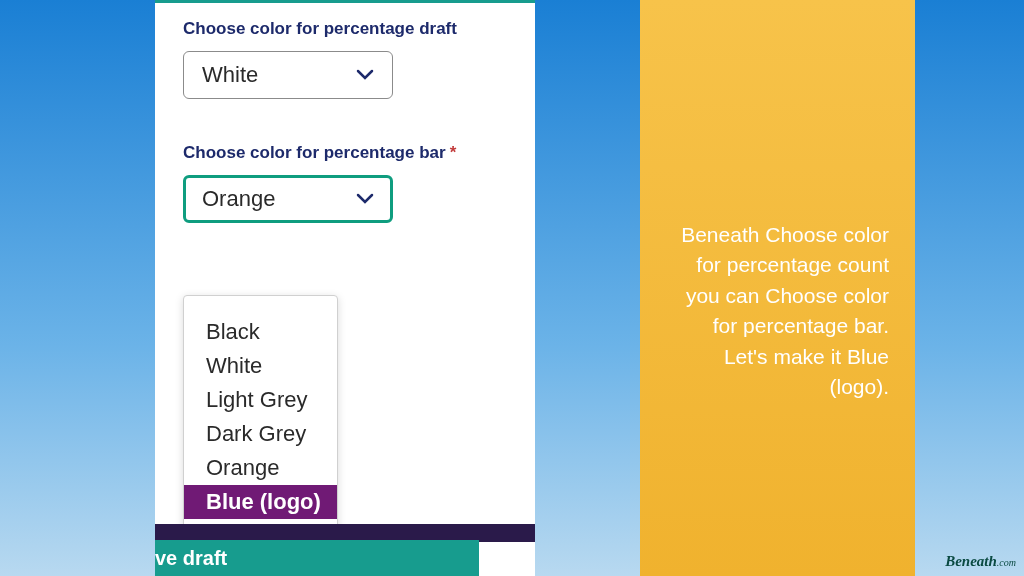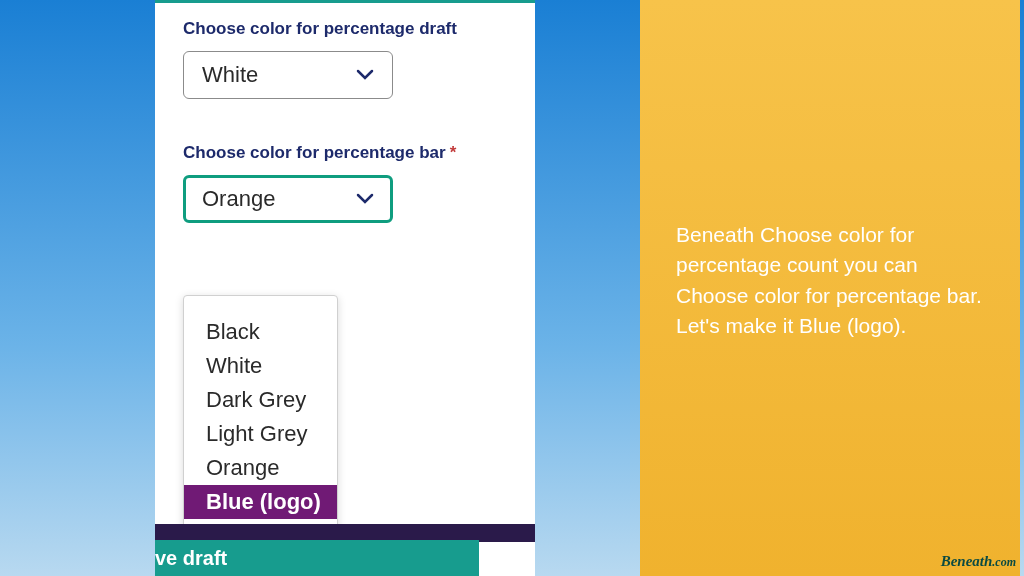--- a/index.html
+++ b/index.html
@@ -103,46 +103,47 @@
       display: flex;
       align-items: center;
       color: #fff;
       font-size: 20px;
       font-weight: 600;
     }
     .right-panel {
       position: absolute;
       left: 640px;
       top: 0;
-      width: 380px;
+      width: 275px;
       height: 576px;
       background: linear-gradient(180deg, #f7c34a 0%, #f0b22e 100%);
-      padding: 220px 26px 0 36px;
+      padding: 220px 26px 0 25px;
+      text-align: right;
     }
     .instruction {
       color: #fff;
       font-size: 21px;
       line-height: 1.45;
       font-weight: 400;
     }
     .logo {
       position: absolute;
       right: 8px;
       bottom: 6px;
     }
     .logo-text {
       font-family: Georgia, serif;
       font-size: 15px;
       font-weight: 700;
       font-style: italic;
       color: #0a4a42;
     }
     .logo-text .tld {
-      font-size: 12px;
-      font-weight: 700;
+      font-size: 10px;
+      font-weight: 400;
     }
   </style>
 </head>
 <body>
 
 <div class="bg"></div>
 
 <div class="form-panel">
   <div>
     <div class="field-label">Choose color for percentage draft</div>
@@ -166,22 +167,22 @@
         <svg viewBox="0 0 18 12" width="18" height="12">
             <path d="M2 2 L9 9 L16 2" stroke="#1d2a6b" stroke-width="2.5" fill="none" stroke-linecap="round"></path>
           </svg>
       </span>
     </div>
   </div>
 
   <div class="dropdown">
     <div class="dropdown-item">Black</div>
     <div class="dropdown-item">White</div>
+    <div class="dropdown-item">Light Grey</div>
     <div class="dropdown-item">Dark Grey</div>
-    <div class="dropdown-item">Light Grey</div>
     <div class="dropdown-item">Orange</div>
     <div class="dropdown-item selected">Blue (logo)</div>
   </div>
 </div>
 
 <div class="dark-band"></div>
 <div class="teal-band">
   <span>ve draft</span>
 </div>
 

